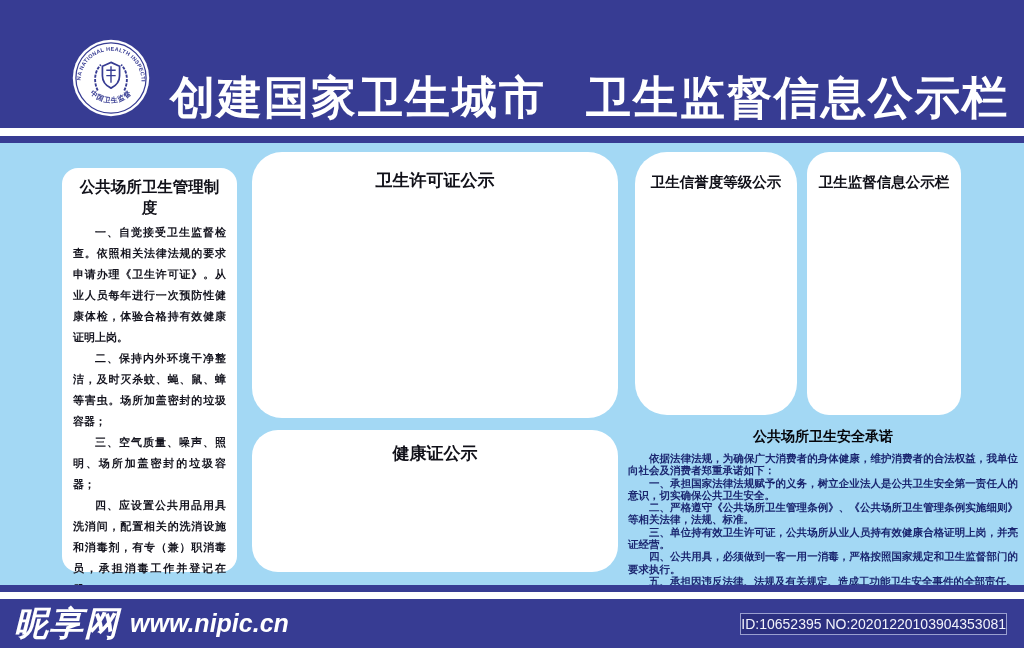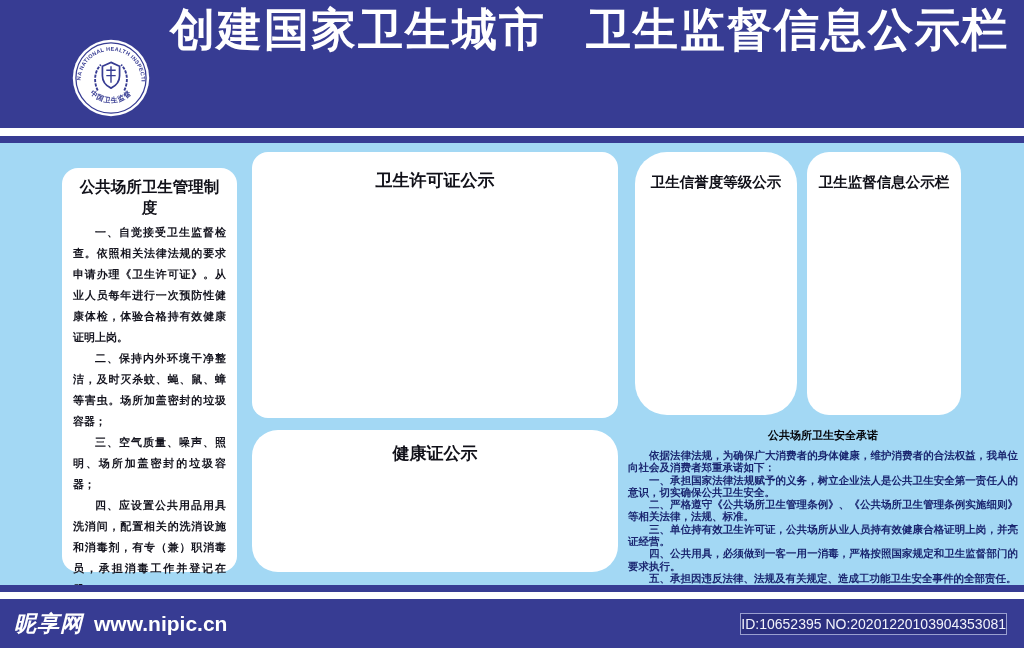--- a/index.html
+++ b/index.html
@@ -6,55 +6,55 @@
   .poster{
     position:relative;width:1024px;height:648px;overflow:hidden;
     font-family:"Liberation Sans","DejaVu Sans",sans-serif;
     background:#A3D8F4;
   }
   
   .banner{position:absolute;left:0;top:0;width:1024px;height:128px;background:#373C93;}
   .logo{position:absolute;left:72px;top:39px;width:78px;height:78px;}
   .banner-title{
     position:absolute;left:170px;top:0;height:128px;right:10px;
-    display:flex;align-items:flex-start;margin:0;
+    display:flex;align-items:flex-end;margin:0;
     color:#fff;font-size:45px;font-weight:900;letter-spacing:2px;white-space:nowrap;
   }
   .title-gap{display:inline-block;width:40px;}
   .stripe-white-top{position:absolute;left:0;top:128px;width:1024px;height:8px;background:#fff;}
   .stripe-blue-top{position:absolute;left:0;top:136px;width:1024px;height:7px;background:#373C93;}
   
   .board{position:absolute;left:0;top:143px;width:1024px;height:442px;background:#A3D8F4;}
   .panel{position:absolute;background:#fff;box-sizing:border-box;}
   .panel h2{margin:0;text-align:center;color:#101018;}
   .mgmt-panel{left:62px;top:25px;width:175px;height:404px;border-radius:16px;padding:9px 11px;}
   .mgmt-panel h2{font-size:15.5px;letter-spacing:0px;margin-bottom:3px;}
   .rules-text p{
     margin:0;font-size:11px;font-weight:bold;line-height:21px;
     text-indent:2em;text-align:justify;color:#15151f;
   }
-  .permit-panel{left:252px;top:9px;width:366px;height:266px;border-radius:16px;padding-top:17px;}
+  .permit-panel{left:252px;top:9px;width:366px;height:266px;border-radius:30px;padding-top:17px;}
   .permit-panel h2,.cert-panel h2{font-size:17px;}
   .cert-panel{left:252px;top:287px;width:366px;height:142px;border-radius:26px;padding-top:12px;}
   .credit-panel{left:635px;top:9px;width:162px;height:263px;border-radius:32px;padding-top:21px;}
   .report-panel{left:807px;top:9px;width:154px;height:263px;border-radius:22px;padding-top:21px;}
   .credit-panel h2,.report-panel h2{font-size:14.5px;}
   .promise{position:absolute;left:628px;top:285px;width:390px;}
-  .promise h2{font-size:11px;margin:0 0 6px 0;text-align:center;color:#05050a;}
+  .promise h2{font-size:14px;margin:0 0 6px 0;text-align:center;color:#05050a;}
   .promise p{
     margin:0;font-size:10.5px;font-weight:bold;line-height:12.3px;
     text-indent:2em;text-align:justify;color:#1b2670;
   }
   
   .stripe-blue-bottom{position:absolute;left:0;top:585px;width:1024px;height:7px;background:#373C93;}
   .stripe-white-bottom{position:absolute;left:0;top:592px;width:1024px;height:7px;background:#fff;}
   .footer{position:absolute;left:0;top:599px;width:1024px;height:49px;background:#373C93;}
   .site{position:absolute;left:14px;top:0;height:49px;display:flex;align-items:center;gap:11px;color:#fff;}
-  .site-name{font-size:22px;font-weight:900;font-style:italic;letter-spacing:1px;}
-  .site-url{font-size:21px;font-weight:700;}
+  .site-name{font-size:34px;font-weight:900;font-style:italic;letter-spacing:1px;}
+  .site-url{font-size:25px;font-weight:700;font-style:italic;}
   .id-box{
     position:absolute;right:17px;top:14px;height:20px;line-height:20px;
     background:#2C3080;border:1px solid #9aa0d0;color:#f2f3fb;
     font-size:14px;padding:0 0;white-space:nowrap;
   }
   
   .logo svg{width:78px;height:78px;display:block;}
 </style>
 </head>
 <body>

